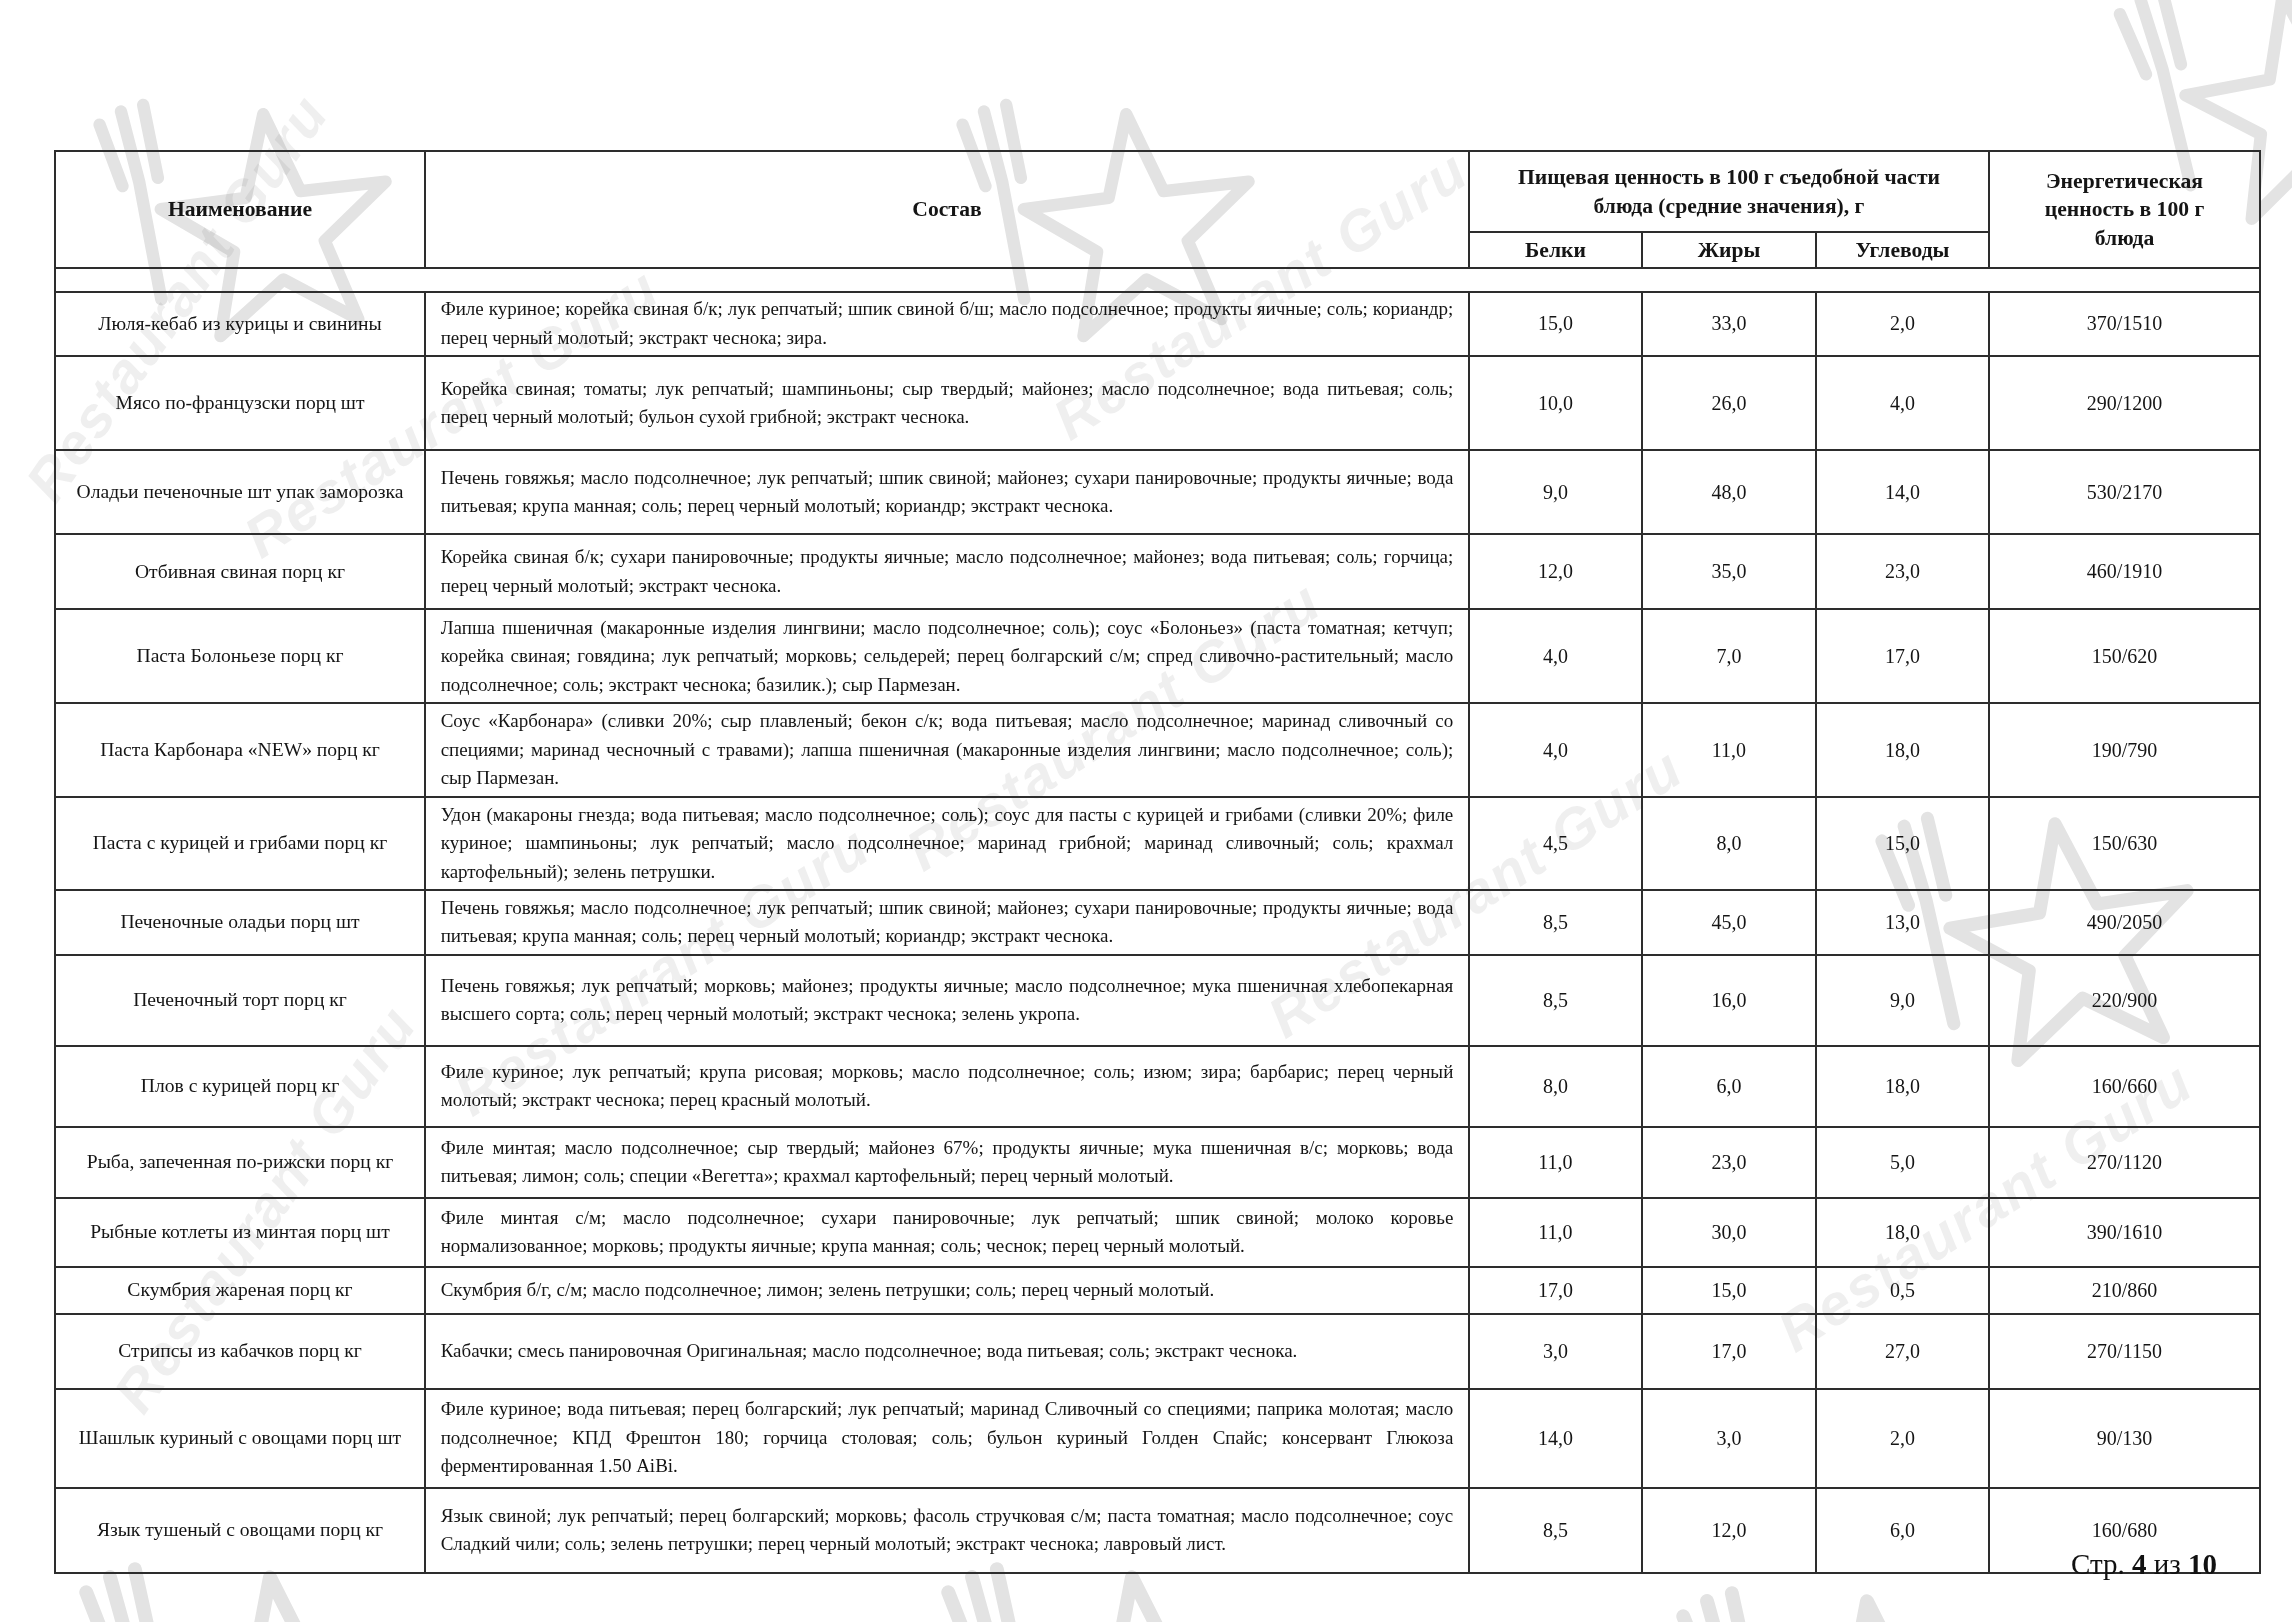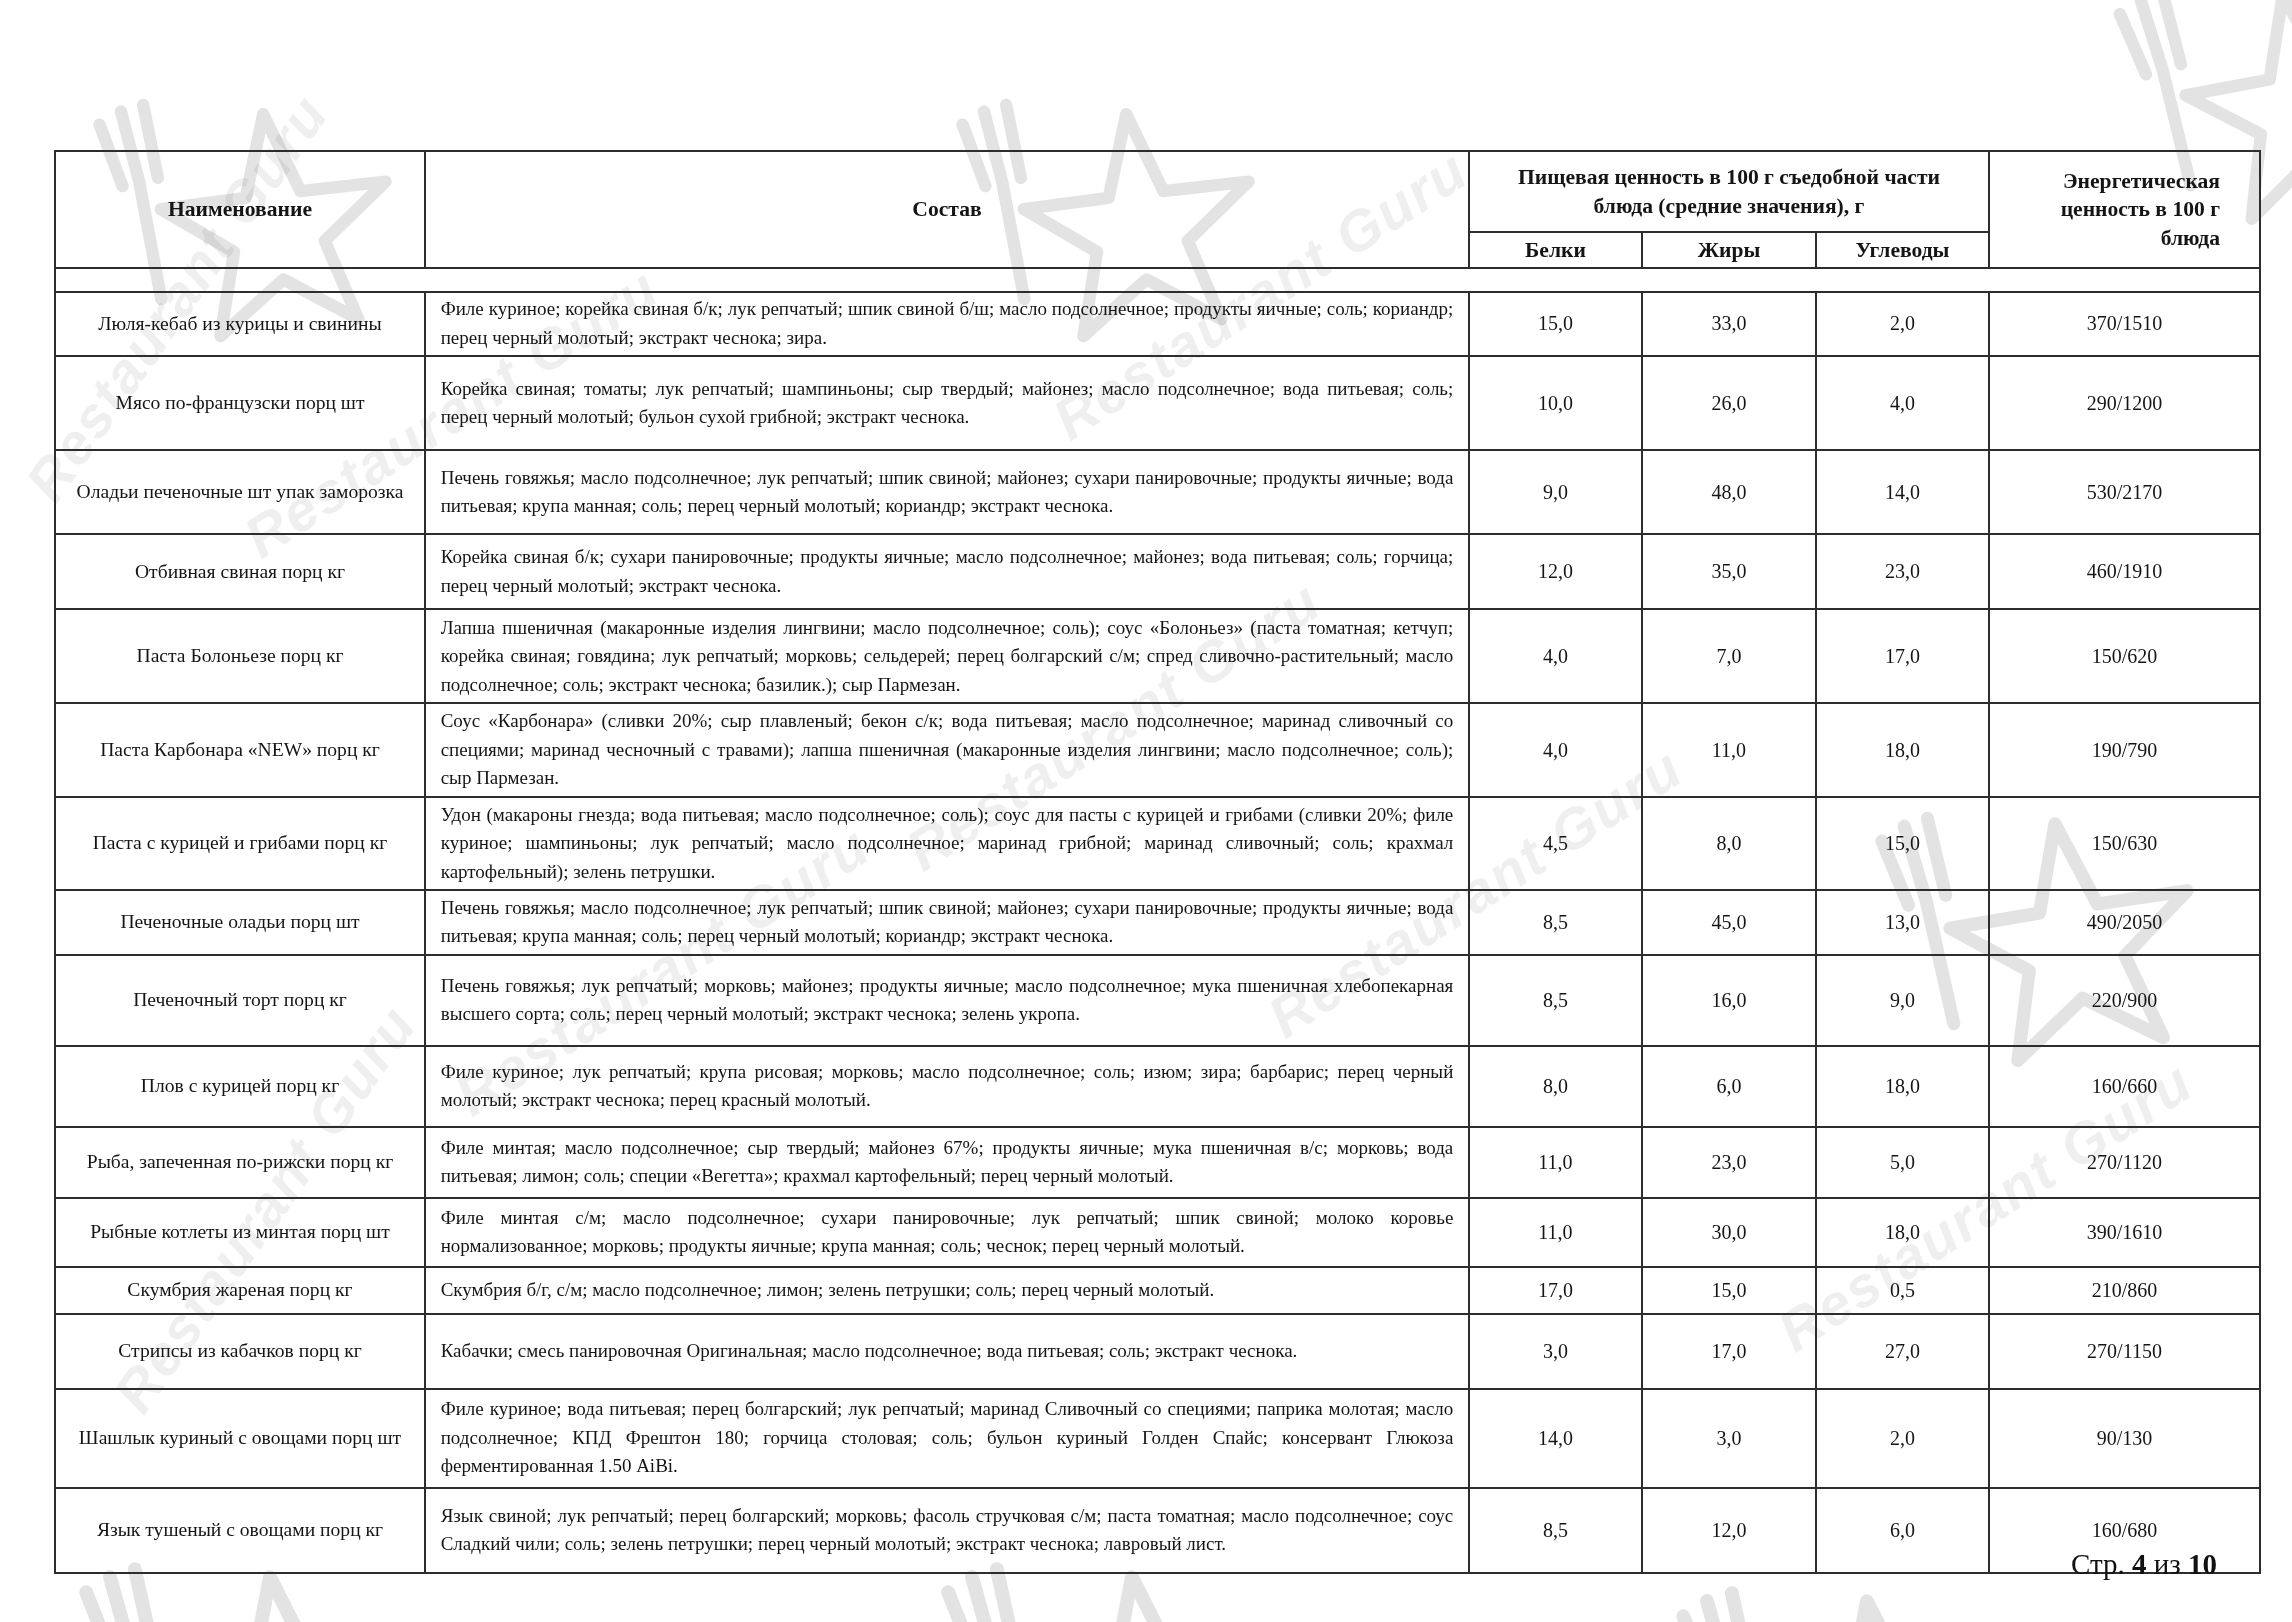--- a/index.html
+++ b/index.html
@@ -34,21 +34,21 @@
   table.doc th, table.doc td {
     border:2px solid #2d2d2d;
     vertical-align:middle;
     background:transparent;
   }
   th.h {
     font-weight:bold; font-size:21.6px; text-align:center;
     line-height:1.32; padding:2px 4px;
   }
   th.h-group { padding:6px 47px; }
-  th.h-energy { padding:12px 39px;text-align:right; }
+  th.h-energy { padding:12px 39px; }
   tr.spacer-row td { height:21.6px; padding:0; }
   td.c-name {
     text-align:center; font-size:19.6px; line-height:1.35; padding:2.9px 11.8px;
   }
   td.c-comp {
     text-align:justify; font-size:19px; line-height:1.5; padding:2.9px 14.7px;
   }
   td.c-num { text-align:center; font-size:20px; padding:2px 3.9px; }
   
   .page-footer {

